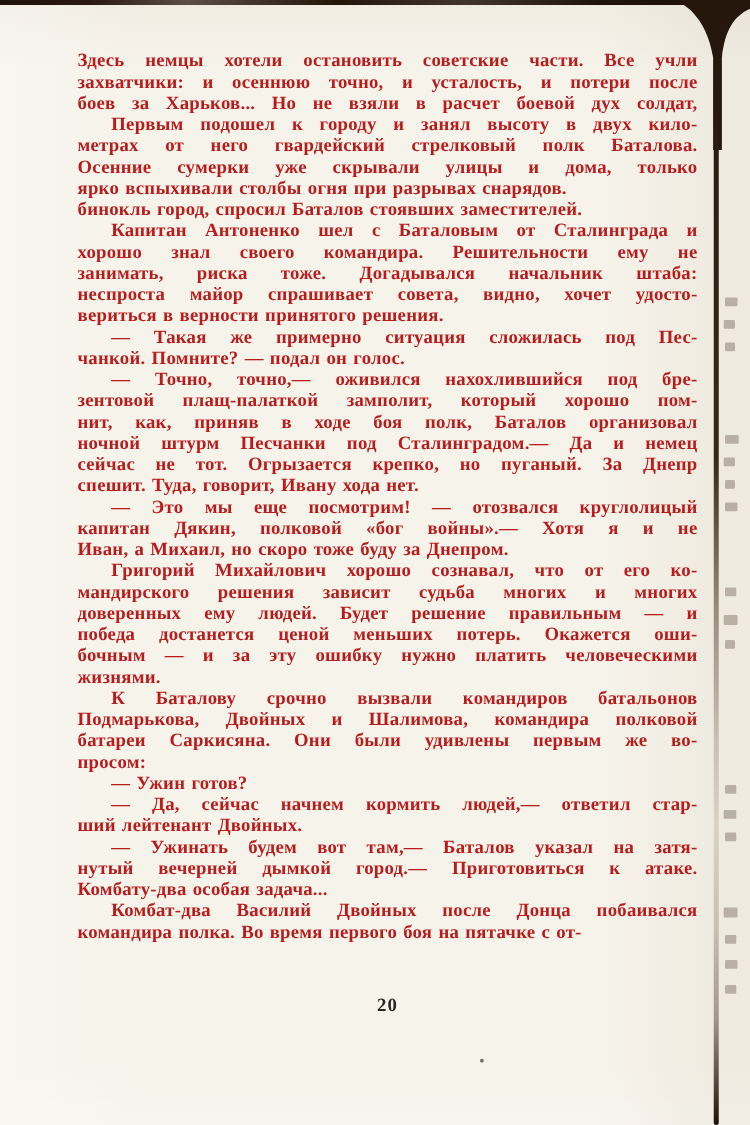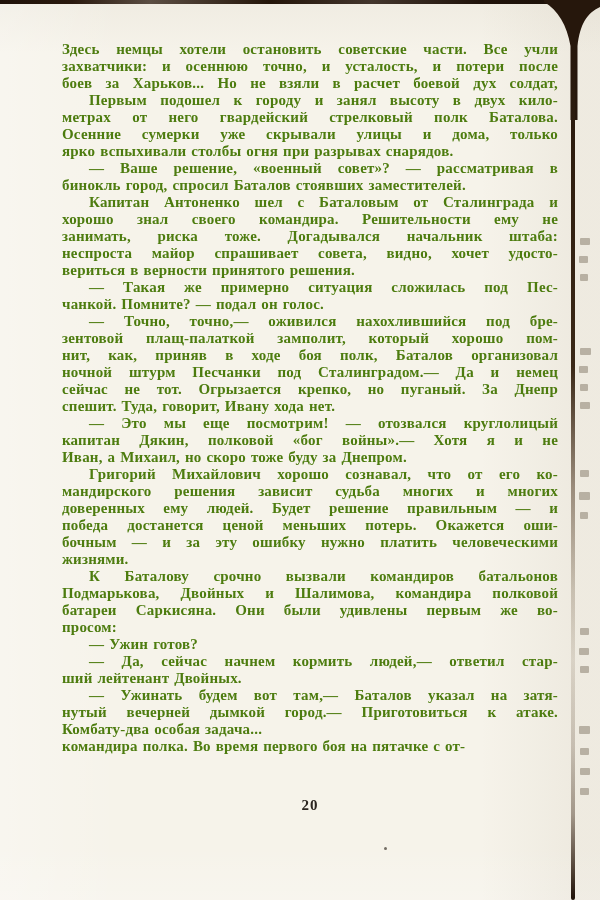--- a/index.html
+++ b/index.html
@@ -47,21 +47,21 @@
   }
   .speck {
     position: absolute; left: 384px; top: 847px; width: 3px; height: 3px;
     background: rgba(60,52,44,0.7); border-radius: 50%;
   }
 
   
   .text-block {
     position: absolute; left: 62px; top: 41px; width: 496px;
     font-size: 15px; line-height: 17px; font-weight: bold;
-    color: #4d7c0f;
+    color: #b91c1c;
     letter-spacing: 0.2px;
     word-spacing: 1px;
     text-rendering: optimizeLegibility;
   }
   .para { margin: 0; }
   .line { text-align: justify; text-align-last: justify; white-space: normal; }
   .line.para-last { text-align-last: left; }
   .line.indent { text-indent: 27px; }
 
   .page-number {
@@ -112,21 +112,20 @@
       <div class="line">захватчики: и осеннюю точно, и усталость, и потери после</div>
       <div class="line">боев за Харьков... Но не взяли в расчет боевой дух солдат,</div>
     </div>
     <div class="para">
       <div class="line indent">Первым подошел к городу и занял высоту в двух кило-</div>
       <div class="line">метрах от него гвардейский стрелковый полк Баталова.</div>
       <div class="line">Осенние сумерки уже скрывали улицы и дома, только</div>
       <div class="line para-last">ярко вспыхивали столбы огня при разрывах снарядов.</div>
     </div>
     <div class="para">
-      <div class="line indent">— Ваше решение, «военный совет»? — рассматривая в</div>
       <div class="line para-last">бинокль город, спросил Баталов стоявших заместителей.</div>
     </div>
     <div class="para">
       <div class="line indent">Капитан Антоненко шел с Баталовым от Сталинграда и</div>
       <div class="line">хорошо знал своего командира. Решительности ему не</div>
       <div class="line">занимать, риска тоже. Догадывался начальник штаба:</div>
       <div class="line">неспроста майор спрашивает совета, видно, хочет удосто-</div>
       <div class="line para-last">вериться в верности принятого решения.</div>
     </div>
     <div class="para">
@@ -166,17 +165,18 @@
     <div class="para">
       <div class="line indent">— Да, сейчас начнем кормить людей,— ответил стар-</div>
       <div class="line para-last">ший лейтенант Двойных.</div>
     </div>
     <div class="para">
       <div class="line indent">— Ужинать будем вот там,— Баталов указал на затя-</div>
       <div class="line">нутый вечерней дымкой город.— Приготовиться к атаке.</div>
       <div class="line para-last">Комбату-два особая задача...</div>
     </div>
     <div class="para">
+      <div class="line indent">Комбат-два Василий Двойных после Донца побаивался</div>
       <div class="line para-last">командира полка. Во время первого боя на пятачке с от-</div>
     </div>
   </main>
 
 <div class="page-number">20</div>
 
 </body></html>

